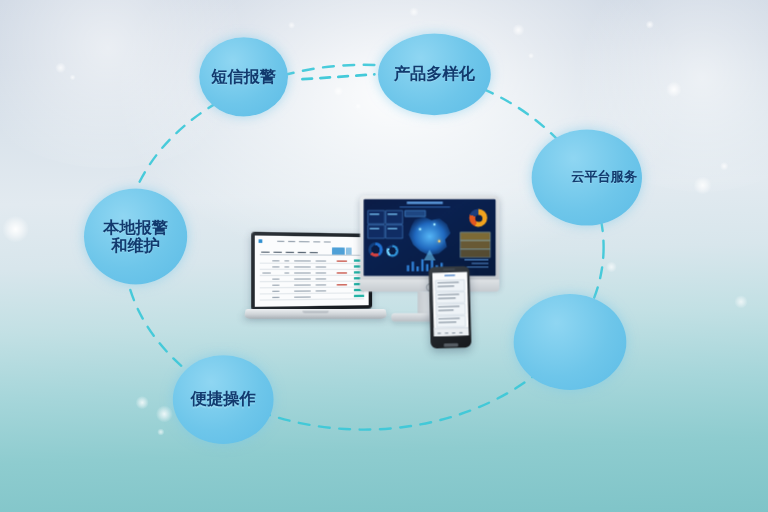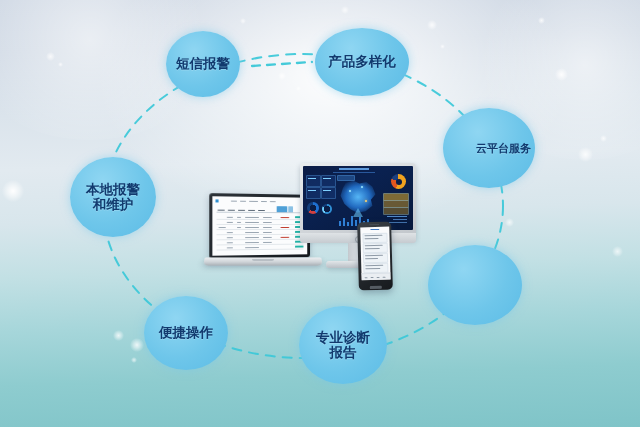--- a/index.html
+++ b/index.html
@@ -197,26 +197,20 @@
 
   <div class="node" id="node-cloud-platform">
     <span>云平台服务</span>
   </div>
 
   <div class="node" id="node-mobile-app">
     <div>
     </div>
   </div>
 
-  <div class="node" id="node-diagnostic">
-    <div>
-      <span>专业诊断</span>
-      <span>报告</span>
-    </div>
-  </div>
 
   <div class="node" id="node-shared-data">
     <span>便捷操作</span>
   </div>
 
   <div class="node" id="node-easy-ops">
     <div>
       <span>本地报警</span>
       <span>和维护</span>
     </div>

